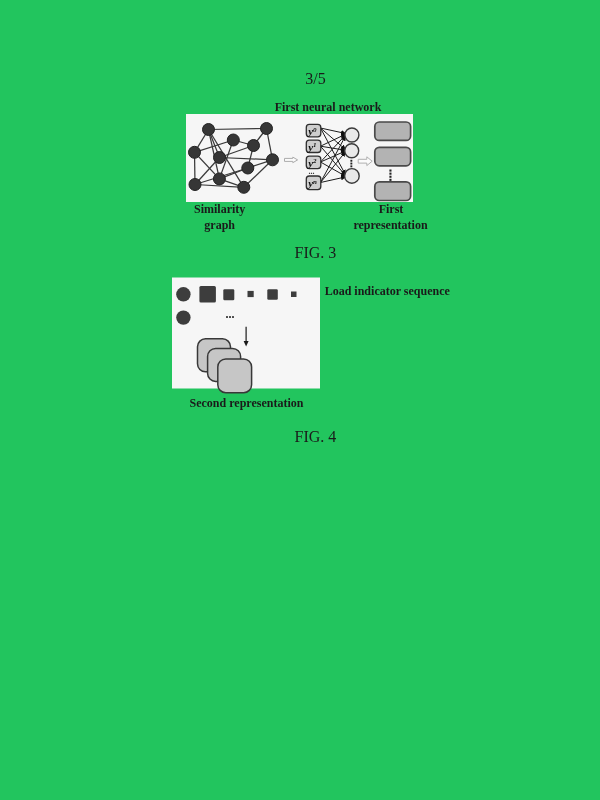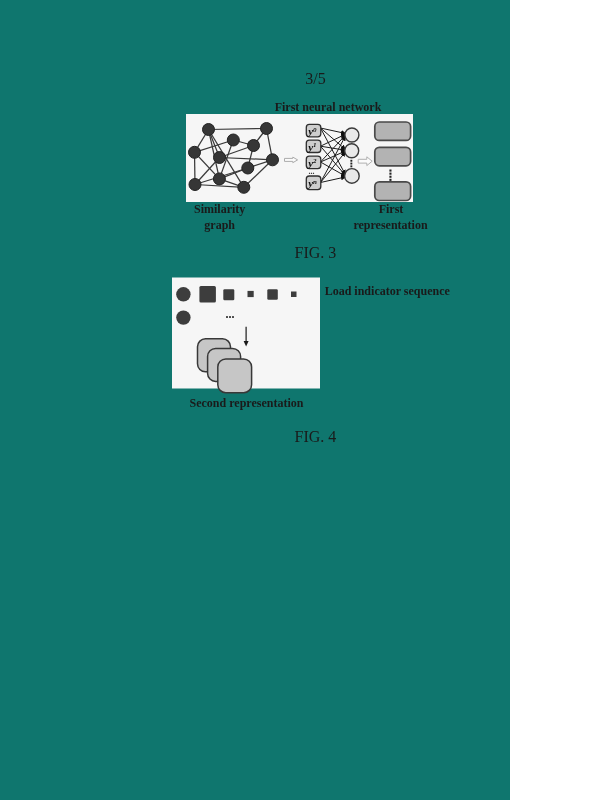--- a/index.html
+++ b/index.html
@@ -1,16 +1,16 @@
 <!DOCTYPE html>
 <html><head>
 <meta charset="utf-8">
 <style>
   html,body{margin:0;padding:0;background:#ffffff;}
-  #page{position:relative;width:510px;height:800px;background:#0f766e;overflow:hidden;}
+  #page{position:relative;width:600px;height:800px;background:#22c55e;overflow:hidden;}
   svg{display:block;}
   .lab{font-family:"Liberation Serif",serif;font-weight:bold;fill:#1a1a1a;}
   .ser{font-family:"Liberation Serif",serif;fill:#1a1a1a;}
 </style>
 </head>
 <body>
 <div id="page">
 <svg width="600" height="800" viewBox="0 0 600 800" xmlns="http://www.w3.org/2000/svg">
   <defs>
     <marker id="ah" markerWidth="7" markerHeight="6" refX="4.2" refY="3" orient="auto" markerUnits="userSpaceOnUse">

